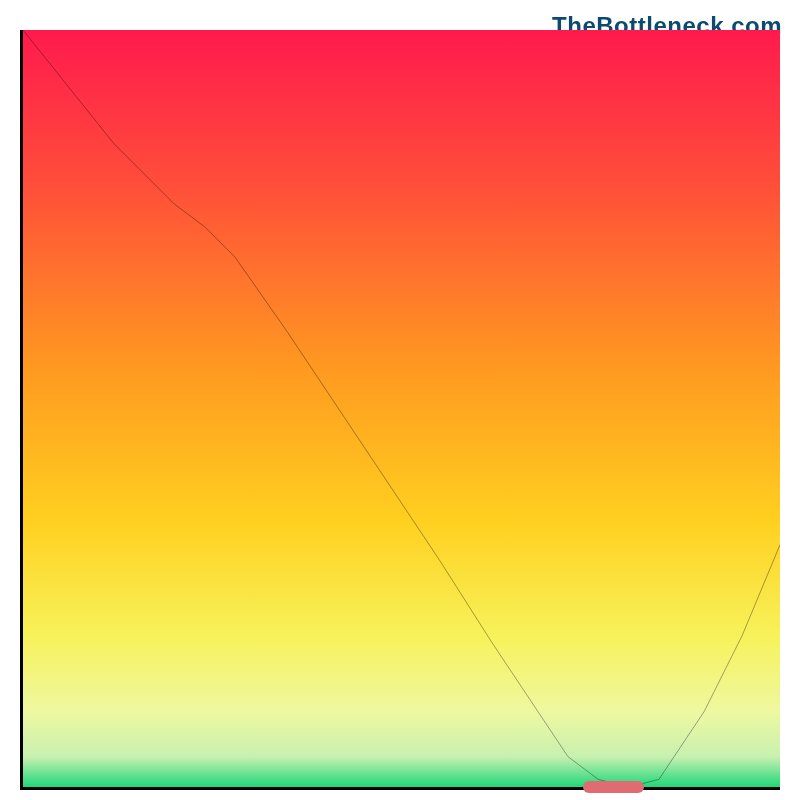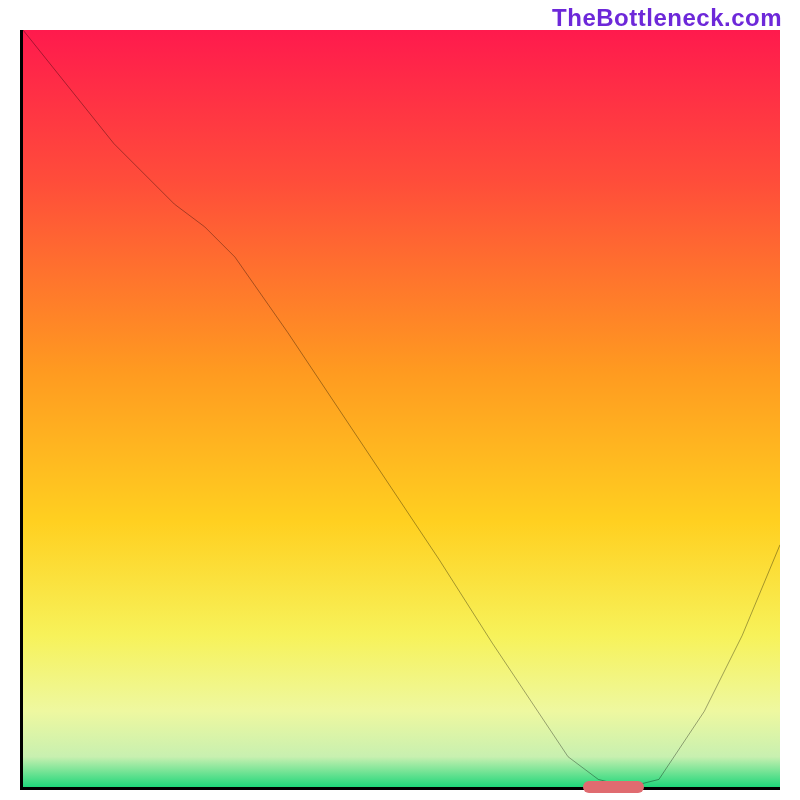--- a/index.html
+++ b/index.html
@@ -10,25 +10,25 @@
     background: #ffffff;
     font-family: Arial, Helvetica, sans-serif;
   }
   .chart-container {
     position: relative;
     width: 800px;
     height: 800px;
   }
   .watermark {
     position: absolute;
-    top: 4px;
+    top: 12px;
     right: 18px;
     font-size: 24px;
     font-weight: 600;
-    color: #6d28d9;
+    color: #0c4a6e;
     letter-spacing: 0.5px;
   }
   .plot-area {
     position: absolute;
     left: 20px;
     top: 30px;
     width: 760px;
     height: 760px;
     border-left: 3px solid #000000;
     border-bottom: 3px solid #000000;

